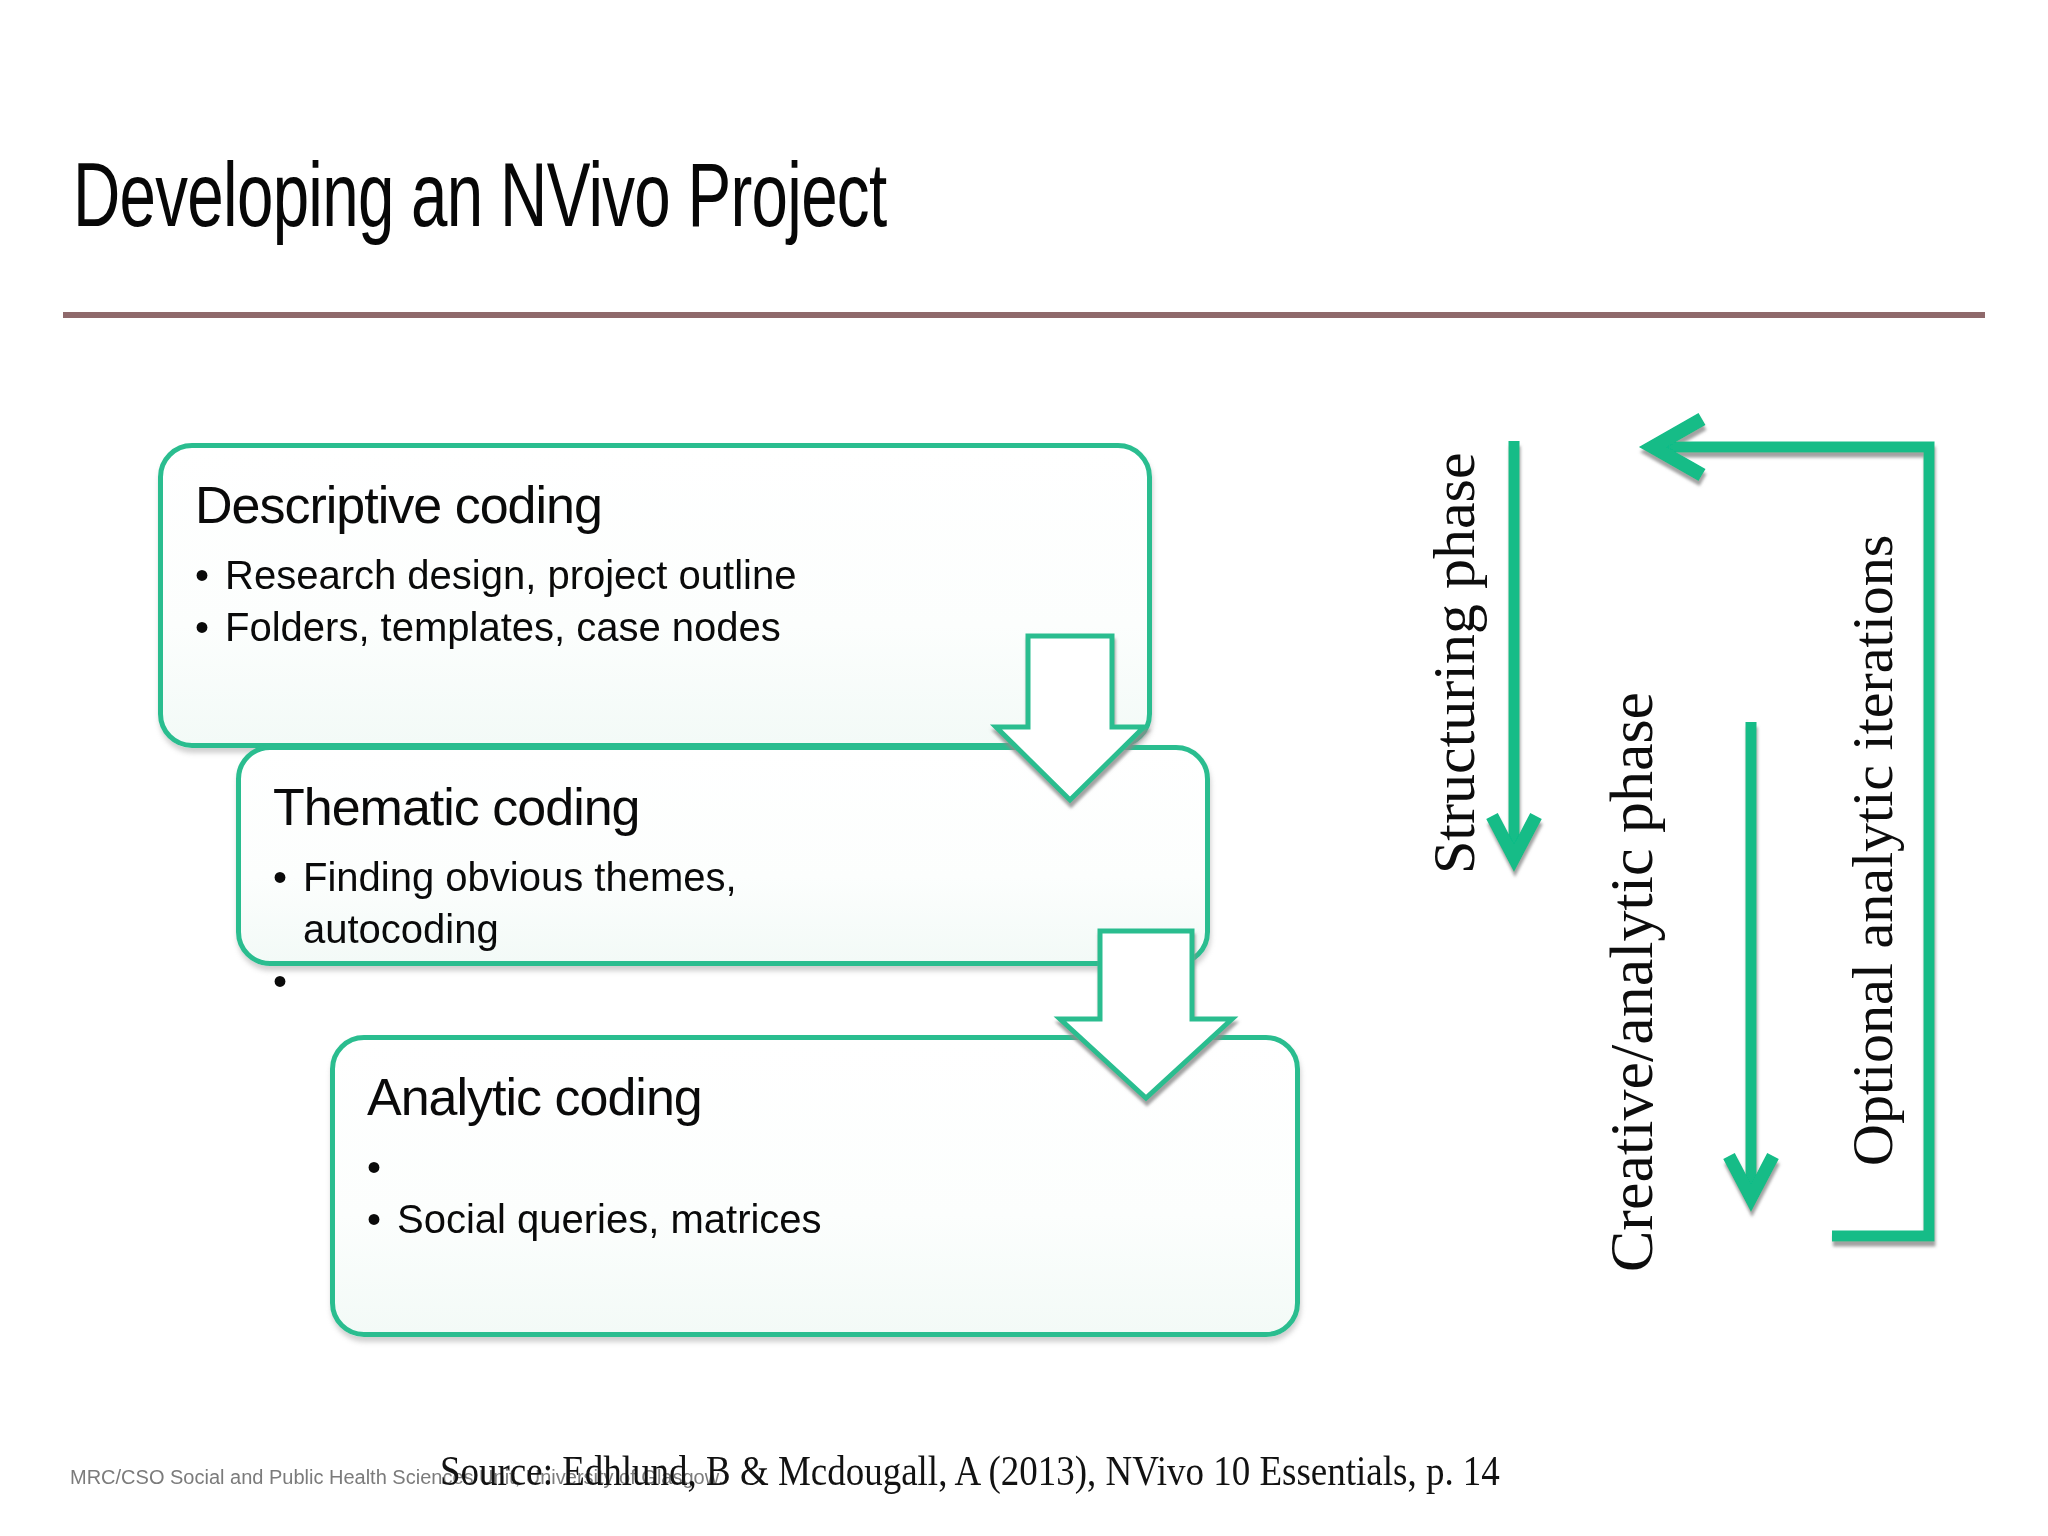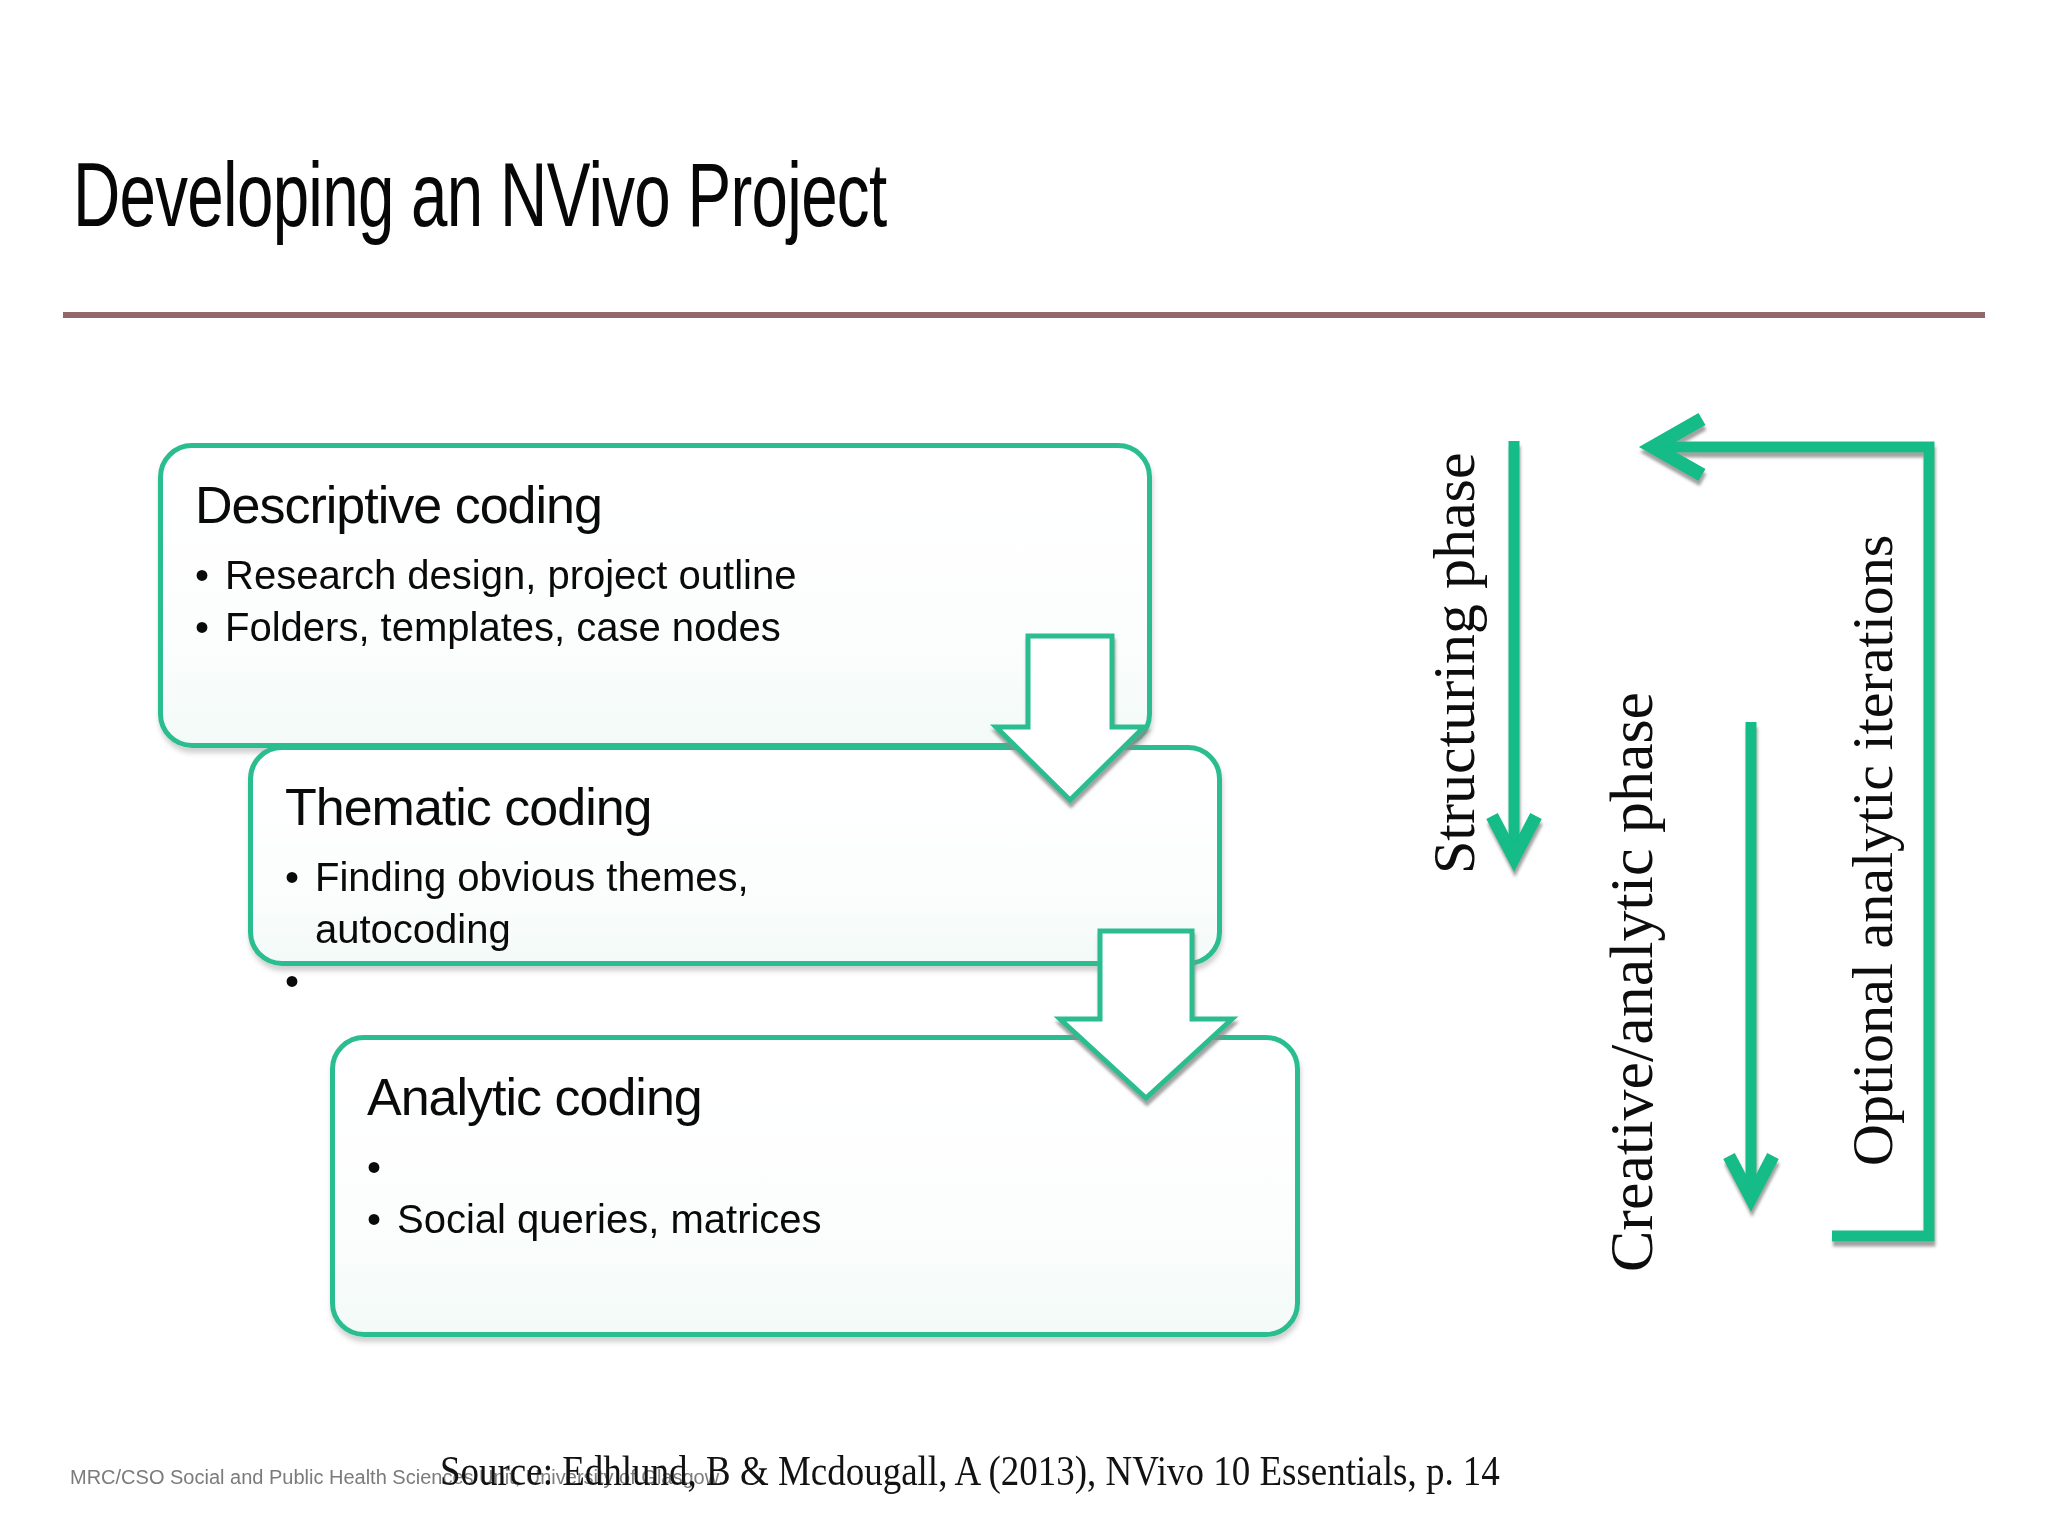--- a/index.html
+++ b/index.html
@@ -23,21 +23,21 @@
   
   .pbox{
     position:absolute;
     border:5px solid #2abd8f;border-radius:34px;
     background:linear-gradient(180deg,#ffffff 0%,#fcfefd 60%,#f3faf7 100%);
     box-shadow:1px 5px 5px rgba(150,150,150,.45);
     box-sizing:border-box;
     padding:30px 30px 0 32px;
   }
   .pbox.b1{left:158px;top:443px;width:994px;height:305px;}
-  .pbox.b2{left:248px;top:745px;width:974px;height:221px;}
+  .pbox.b2{left:236px;top:745px;width:974px;height:221px;}
   .pbox.b3{left:330px;top:1035px;width:970px;height:302px;}
   .pbox h2{
     margin:0 0 16px 0;font-size:52px;font-weight:400;letter-spacing:-1px;
     line-height:1.05;color:#0a0a0a;
   }
   .pbox ul{list-style:none;margin:0;padding:0;font-size:40px;line-height:1.3;}
   .pbox li{display:flex;}
   .pbox .dot{width:30px;flex:0 0 30px;}
   .pbox.b2 li{max-width:600px;}
   

